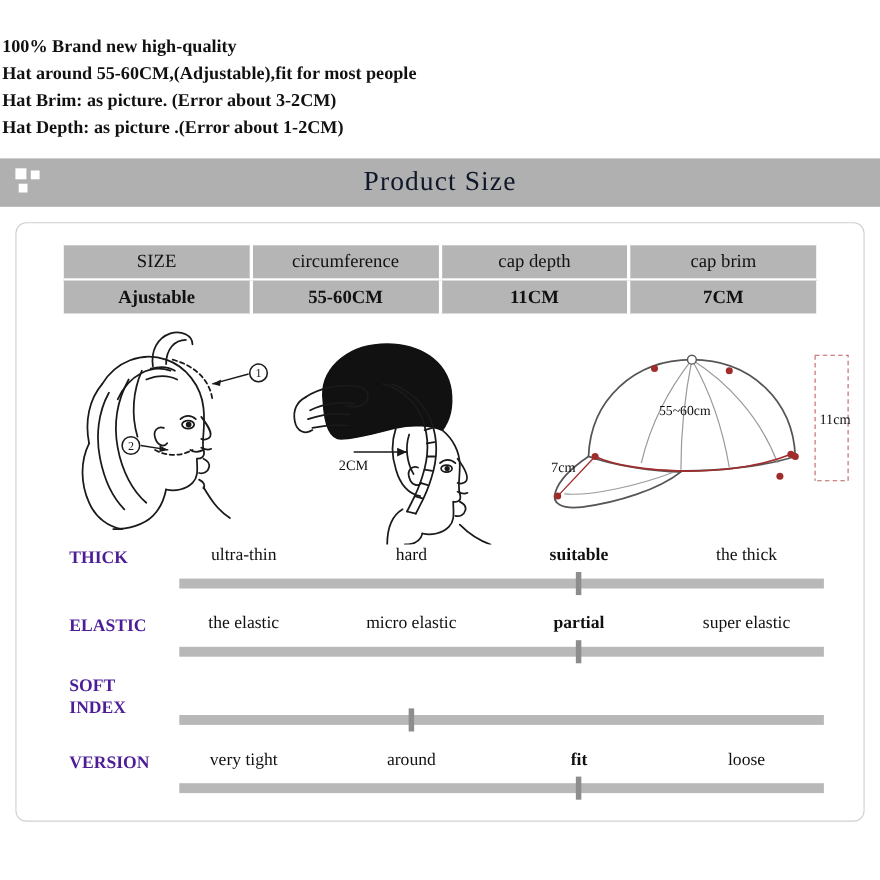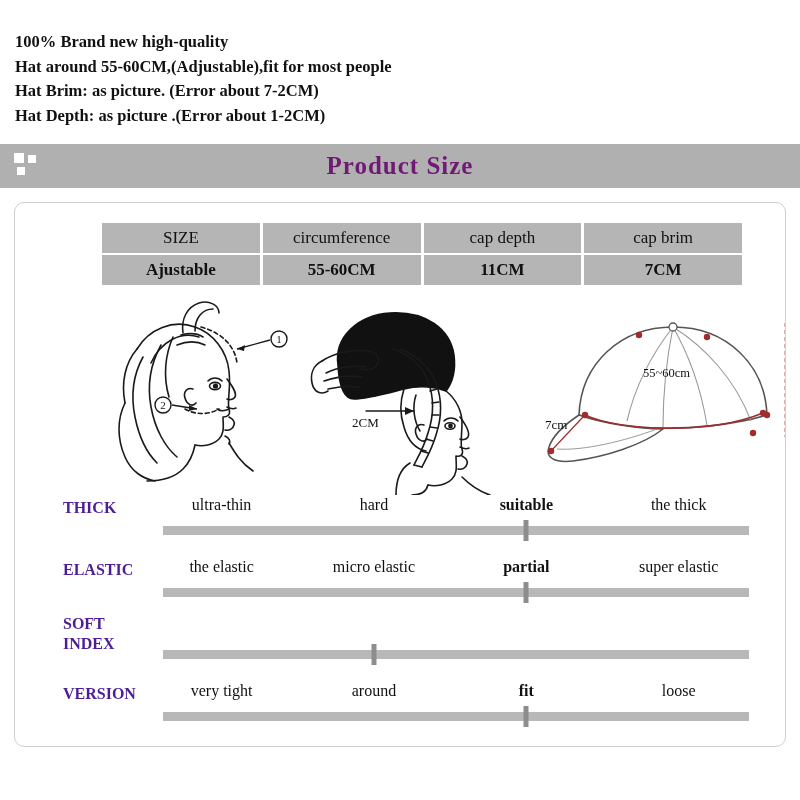--- a/index.html
+++ b/index.html
@@ -11,21 +11,21 @@
     width: 800px;
     height: 800px;
     font-family: "Liberation Serif", serif;
     color: #1a1a1a;
     overflow: hidden;
     position: relative;
   }
 
   
   .desc {
-    padding: 30px 0 0 15px;
+    padding: 30px 0 0 2px;
   }
   .desc-line {
     font-family: "Liberation Serif", serif;
     font-weight: bold;
     font-size: 16.5px;
     line-height: 24.5px;
     color: #111;
     white-space: nowrap;
   }
 
@@ -33,23 +33,23 @@
   .banner {
     margin-top: 16px;
     height: 44px;
     background: #b0b0b0;
     position: relative;
     display: flex;
     align-items: center;
     justify-content: center;
   }
   .banner-title {
-    color: #701a75;
-    font-family: "Liberation Serif", serif;
-    font-weight: bold;
+    color: #0f172a;
+    font-family: "Liberation Serif", serif;
+    font-weight: normal;
     font-size: 25px;
     letter-spacing: 1px;
   }
   .banner-deco {
     position: absolute;
     left: 14px;
     top: 9px;
     width: 26px;
     height: 26px;
   }
@@ -65,21 +65,20 @@
   
   .card {
     margin: 14px 14px 0 14px;
     border: 1px solid #cfcfcf;
     border-radius: 10px;
     height: 545px;
     box-sizing: border-box;
     position: relative;
     background: #fff;
     overflow: hidden;
-    padding-left: 44px;
   }
 
   
   .size-table {
     margin: 18px 40px 0 40px;
     border-collapse: collapse;
     width: calc(100% - 80px);
     table-layout: fixed;
   }
   .size-table td {
@@ -171,21 +170,21 @@
     background: #8d8d8d;
     transform: translateX(-50%);
   }
 </style>
 </head>
 <body>
 
 <div class="desc">
   <div class="desc-line">100% Brand new high-quality</div>
   <div class="desc-line">Hat around 55-60CM,(Adjustable),fit for most people</div>
-  <div class="desc-line">Hat Brim: as picture. (Error about 7-2CM)</div>
+  <div class="desc-line">Hat Brim: as picture. (Error about 3-2CM)</div>
   <div class="desc-line">Hat Depth: as picture .(Error about 1-2CM)</div>
 </div>
 
 <div class="banner">
   <div class="banner-deco">
     <i class="sq1"></i>
       <i class="sq2"></i>
       <i class="sq3"></i>
   </div>
   <div class="banner-title">Product  Size</div>

